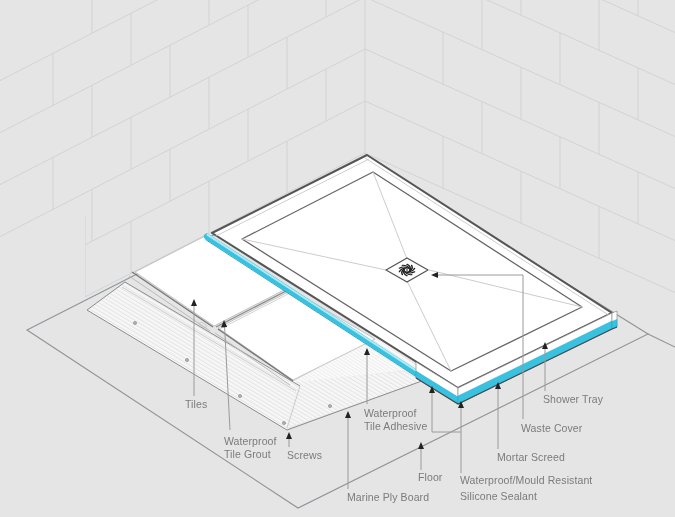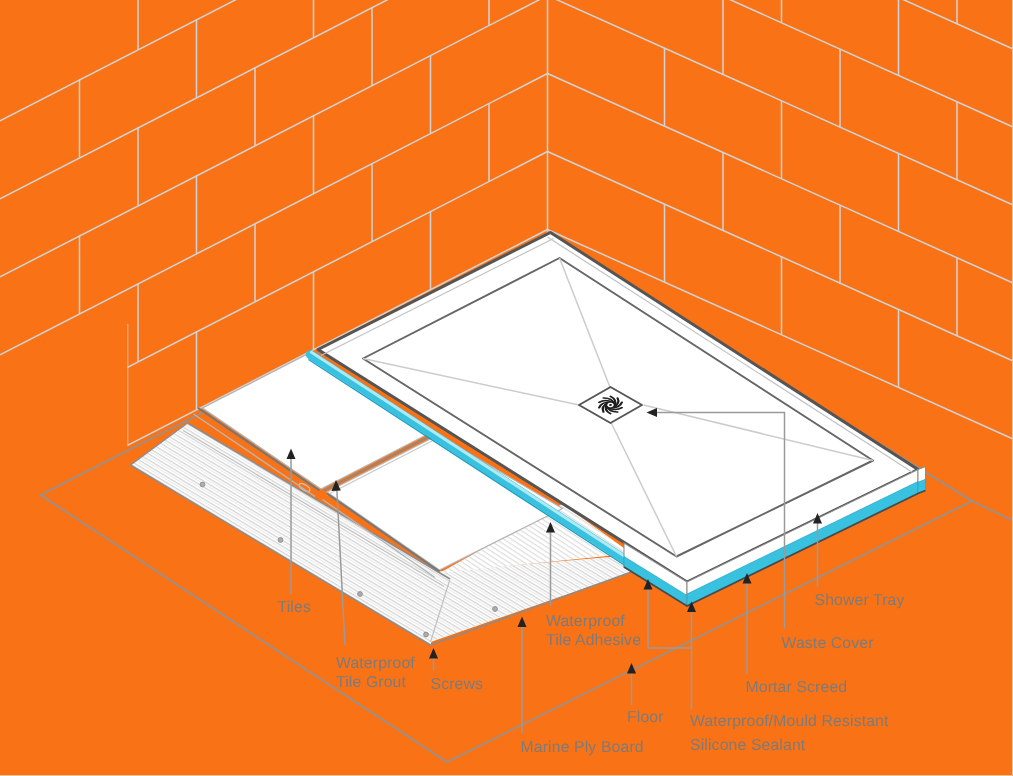--- a/index.html
+++ b/index.html
@@ -1,16 +1,16 @@
 <!DOCTYPE html>
 <html><head>
 <meta charset="utf-8">
 <style>
   html,body{margin:0;padding:0;background:#ffffff;}
-  .stage{width:675px;height:517px;position:relative;background:#f97316;overflow:hidden;}
+  .stage{width:675px;height:517px;position:relative;background:#e5e5e5;overflow:hidden;}
   text{font-family:"Liberation Sans","DejaVu Sans",sans-serif;font-size:10.5px;fill:#7b7b7b;letter-spacing:.1px;}
   .leader{stroke:#9a9a9a;stroke-width:1;fill:none;}
   .tip{fill:#222;stroke:none;}
   .wallline{stroke:#d0d3d6;stroke-width:1;fill:none;}
   .floorline{stroke:#8f9499;stroke-width:1.1;fill:none;}
   .edge{stroke:#8c8c8c;stroke-width:1;fill:none;}
   .edgelt{stroke:#c2c2c2;stroke-width:.8;fill:none;}
   .trayedge{stroke:#555;stroke-width:2;fill:#fff;stroke-linejoin:round;}
 </style>
 </head>

